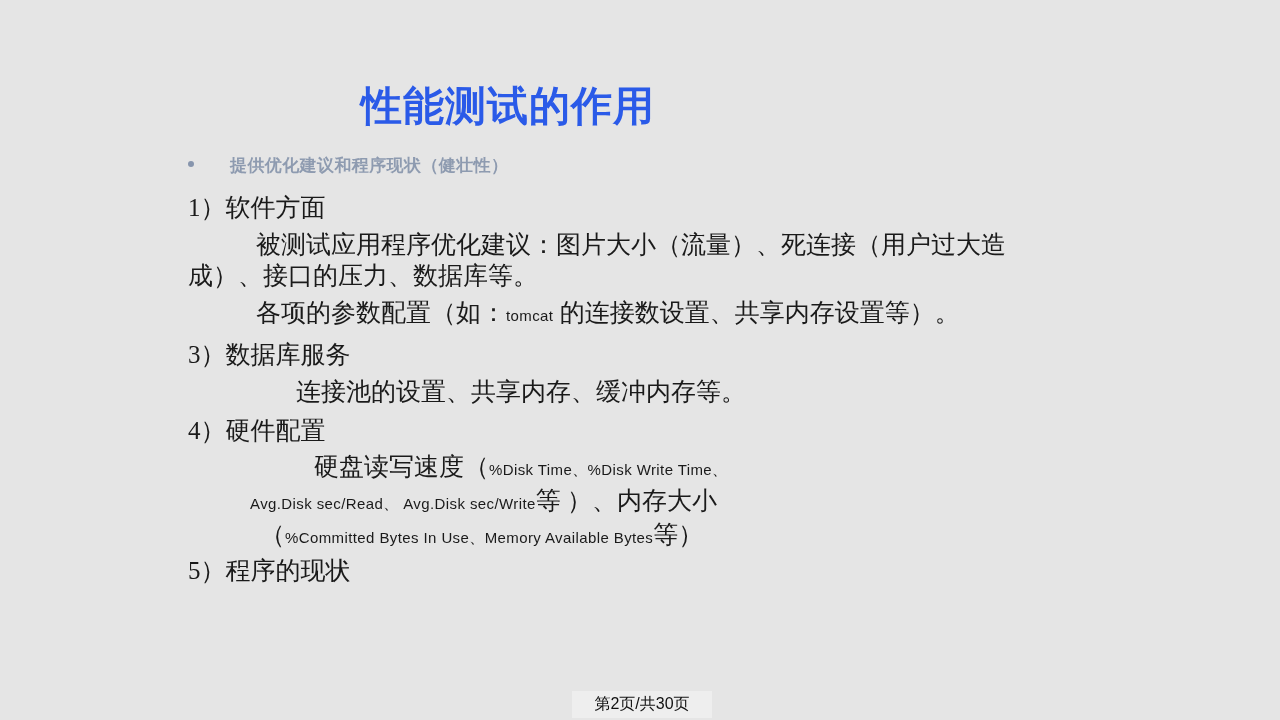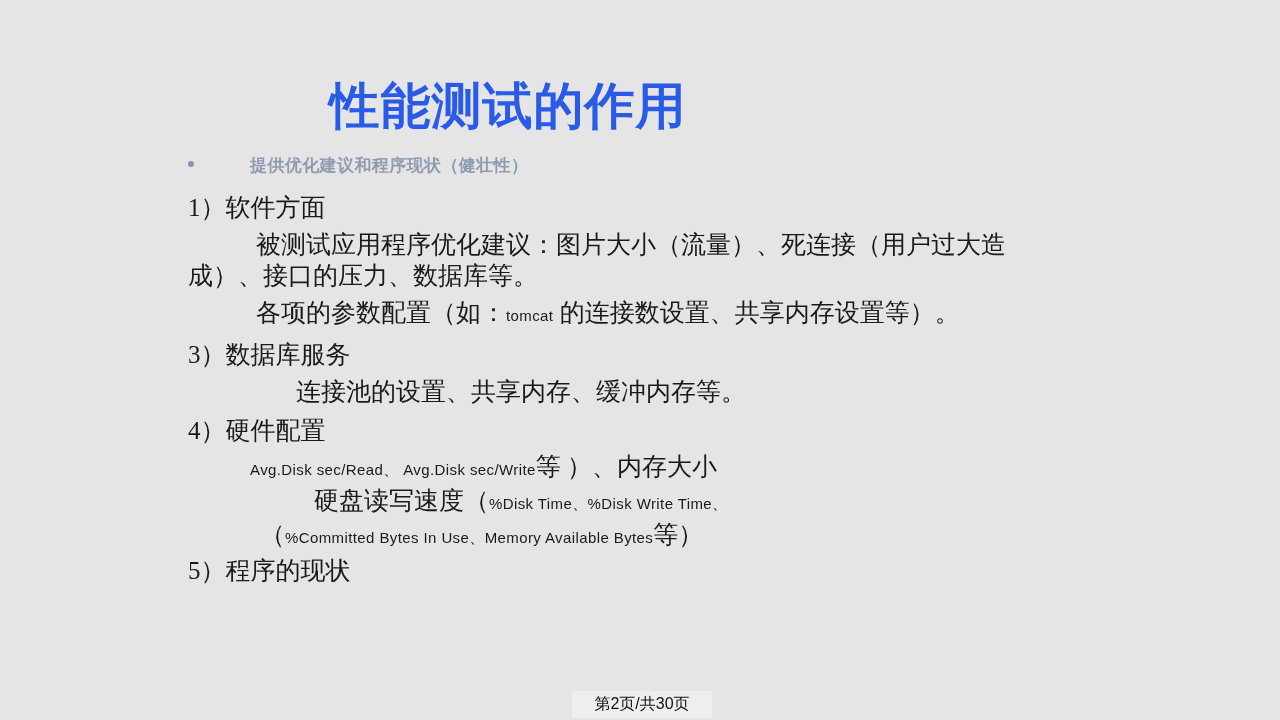--- a/index.html
+++ b/index.html
@@ -24,21 +24,21 @@
 
   
   .slide-title {
     position: absolute;
     top: 82px;
     left: 0;
     width: 1016px;
     text-align: center;
     font-family: "Liberation Serif", "DejaVu Serif", serif;
     font-weight: bold;
-    font-size: 50px;
+    font-size: 41px;
     line-height: 48px;
     letter-spacing: 1px;
     color: #2a5ae8;
     white-space: nowrap;
   }
 
   
   .bullet-row {
     position: absolute;
     top: 155px;
@@ -50,21 +50,21 @@
     display: inline-block;
     width: 6px;
     height: 6px;
     border-radius: 50%;
     background: #8795ad;
     position: relative;
     top: -4px;
     flex: 0 0 auto;
   }
   .bullet-text {
-    margin-left: 56px;
+    margin-left: 36px;
     font-family: "Liberation Serif", "DejaVu Serif", serif;
     font-weight: bold;
     font-size: 17px;
     line-height: 22px;
     color: #8e9bb0;
     letter-spacing: 0.4px;
     white-space: nowrap;
   }
 
   
@@ -151,22 +151,22 @@
     <div class="numbered">1）软件方面</div>
     <div class="para">被测试应用程序优化建议：图片大小（流量）、死连接（用户过大造成）、接口的压力、数据库等。</div>
 
     <div class="para"><span>各项的参数配置（如：</span><span class="mono">tomcat</span><span> 的连接数设置、共享内存设置等）。</span></div>
 
     <div class="numbered">3）数据库服务</div>
     <div class="para center-ish">连接池的设置、共享内存、缓冲内存等。</div>
 
     <div class="numbered">4）硬件配置</div>
     <div class="hw-lines">
+      <div class="hw-line l1"><span>硬盘读写速度（</span><span class="mono">%Disk Time、%Disk Write Time、</span></div>
       <div class="hw-line l2"><span class="mono">Avg.Disk sec/Read、 Avg.Disk sec/Write</span><span>等 ）、内存大小</span></div>
-      <div class="hw-line l1"><span>硬盘读写速度（</span><span class="mono">%Disk Time、%Disk Write Time、</span></div>
       <div class="hw-line l3"><span>（</span><span class="mono">%Committed Bytes In Use、Memory Available Bytes</span><span>等）</span></div>
     </div>
 
     <div class="numbered">5）程序的现状</div>
 
   </div>
 
   <div class="page-indicator">第2页/共30页</div>
 
 </div>

